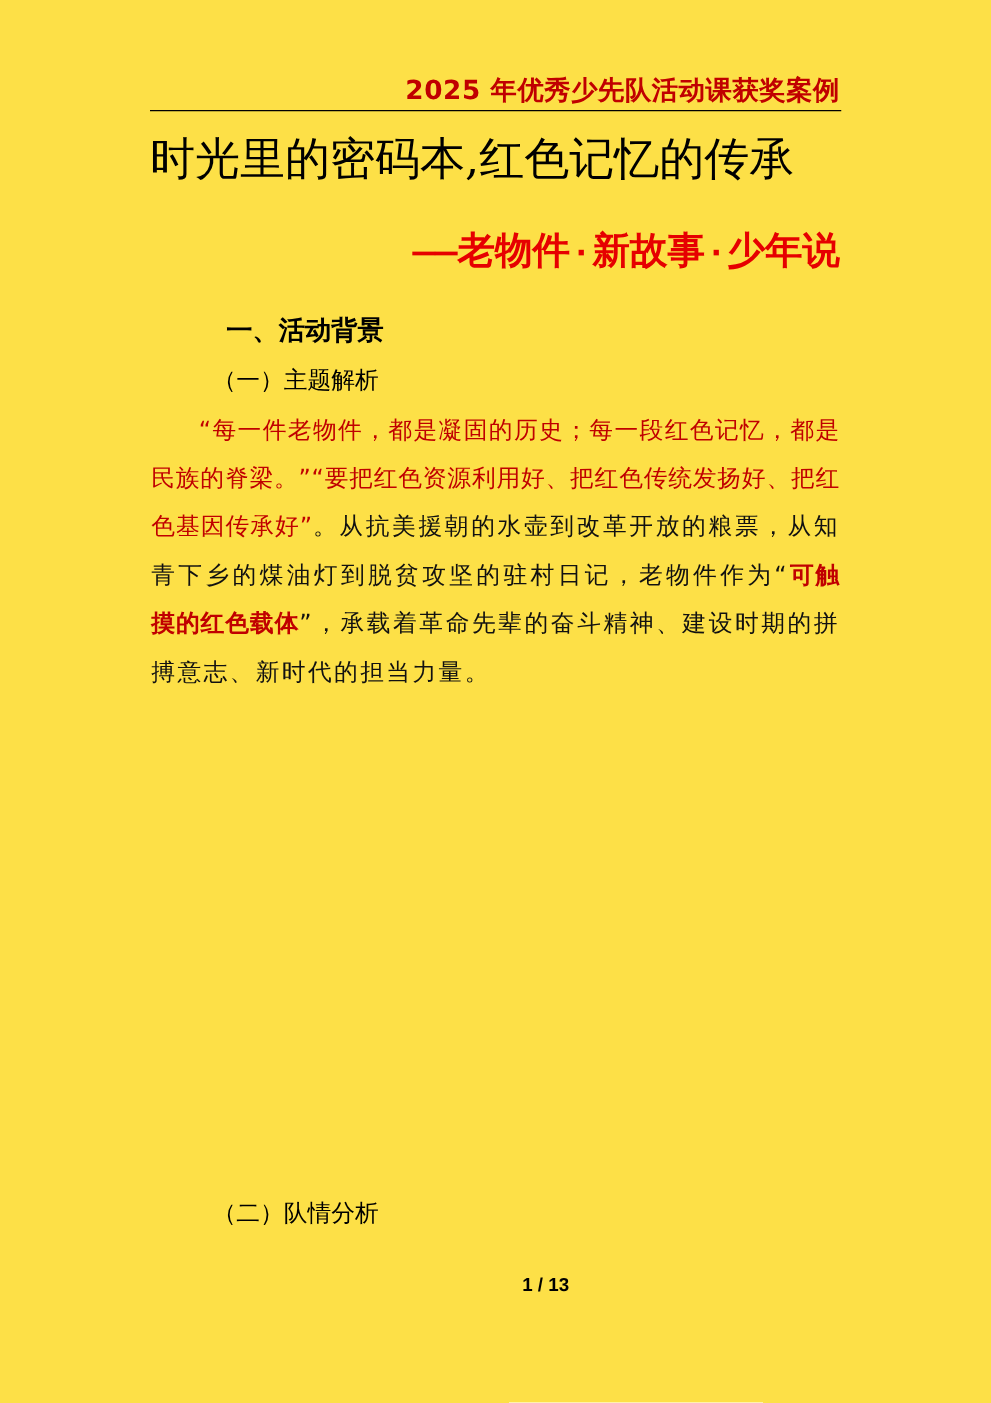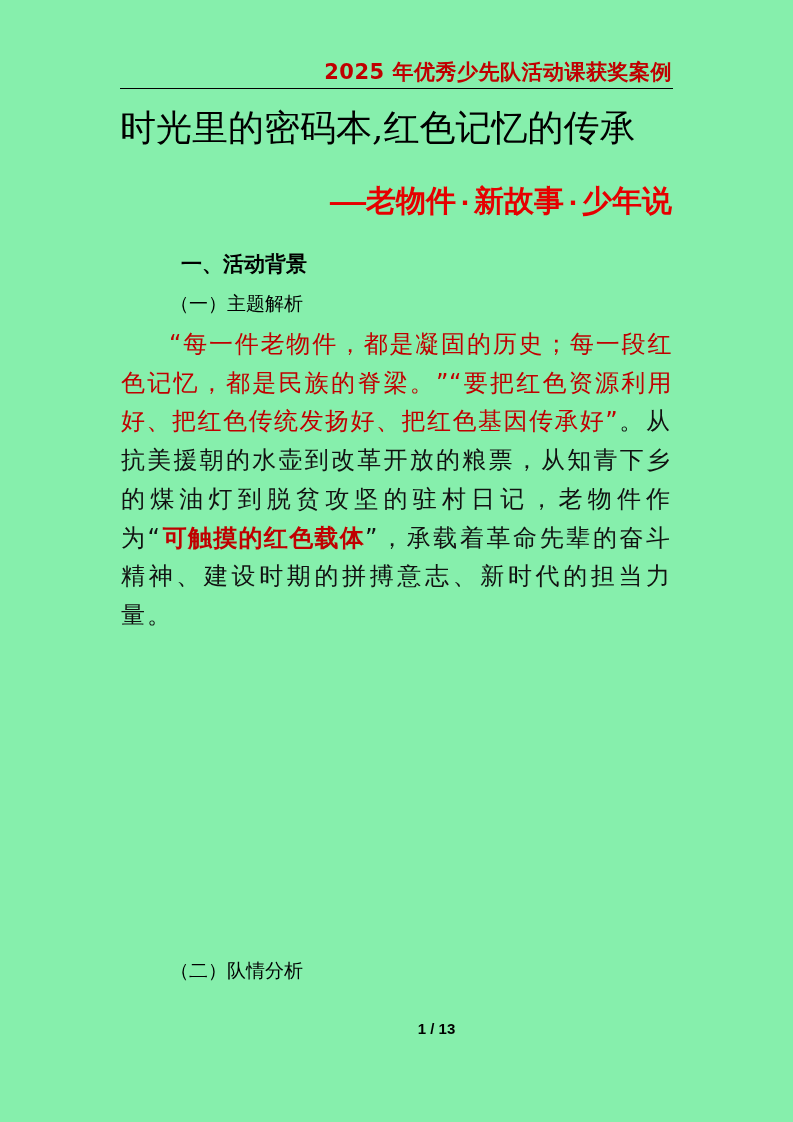--- a/index.html
+++ b/index.html
@@ -12,21 +12,21 @@
     height: 1122px;
     position: relative;
     overflow: hidden;
     font-family: "DejaVu Serif", "Liberation Serif", serif;
     color: #000;
   }
   .page {
     position: absolute;
     left: 0; top: 0;
     width: 793px; height: 1122px;
-    background: #86efac;
+    background: #fde047;
   }
   .header-title {
     position: absolute;
     top: 58px;
     right: 121px;
     font-family: "DejaVu Sans", "Liberation Sans", sans-serif;
     font-size: 21px;
     font-weight: bold;
     color: #c00000;
     letter-spacing: 0.5px;
@@ -69,33 +69,33 @@
     left: 181px;
     font-family: "DejaVu Sans", "Liberation Sans", sans-serif;
     font-size: 21px;
     font-weight: bold;
     line-height: 32px;
     white-space: nowrap;
   }
   .h2 {
     position: absolute;
     left: 170px;
-    font-family: Liberation Mono, monospace;
+    font-family: Liberation Sans, sans-serif;
     font-size: 19px;
     line-height: 30px;
     white-space: nowrap;
   }
   .h2.first { top: 290px; }
   .h2.second { top: 957px; }
   .para {
     position: absolute;
     left: 121px;
     width: 551px;
     font-family: "DejaVu Sans", "Liberation Sans", sans-serif;
-    font-size: 24px;
+    font-size: 19px;
     line-height: 38.7px;
     text-align: justify;
     text-align-last: left;
     text-indent: 2em;
     letter-spacing: 1.9px;
     word-break: break-all;
     color: #111;
   }
   .para.p1 { top: 325px; }
   .para.p2 { top: 575px; }

